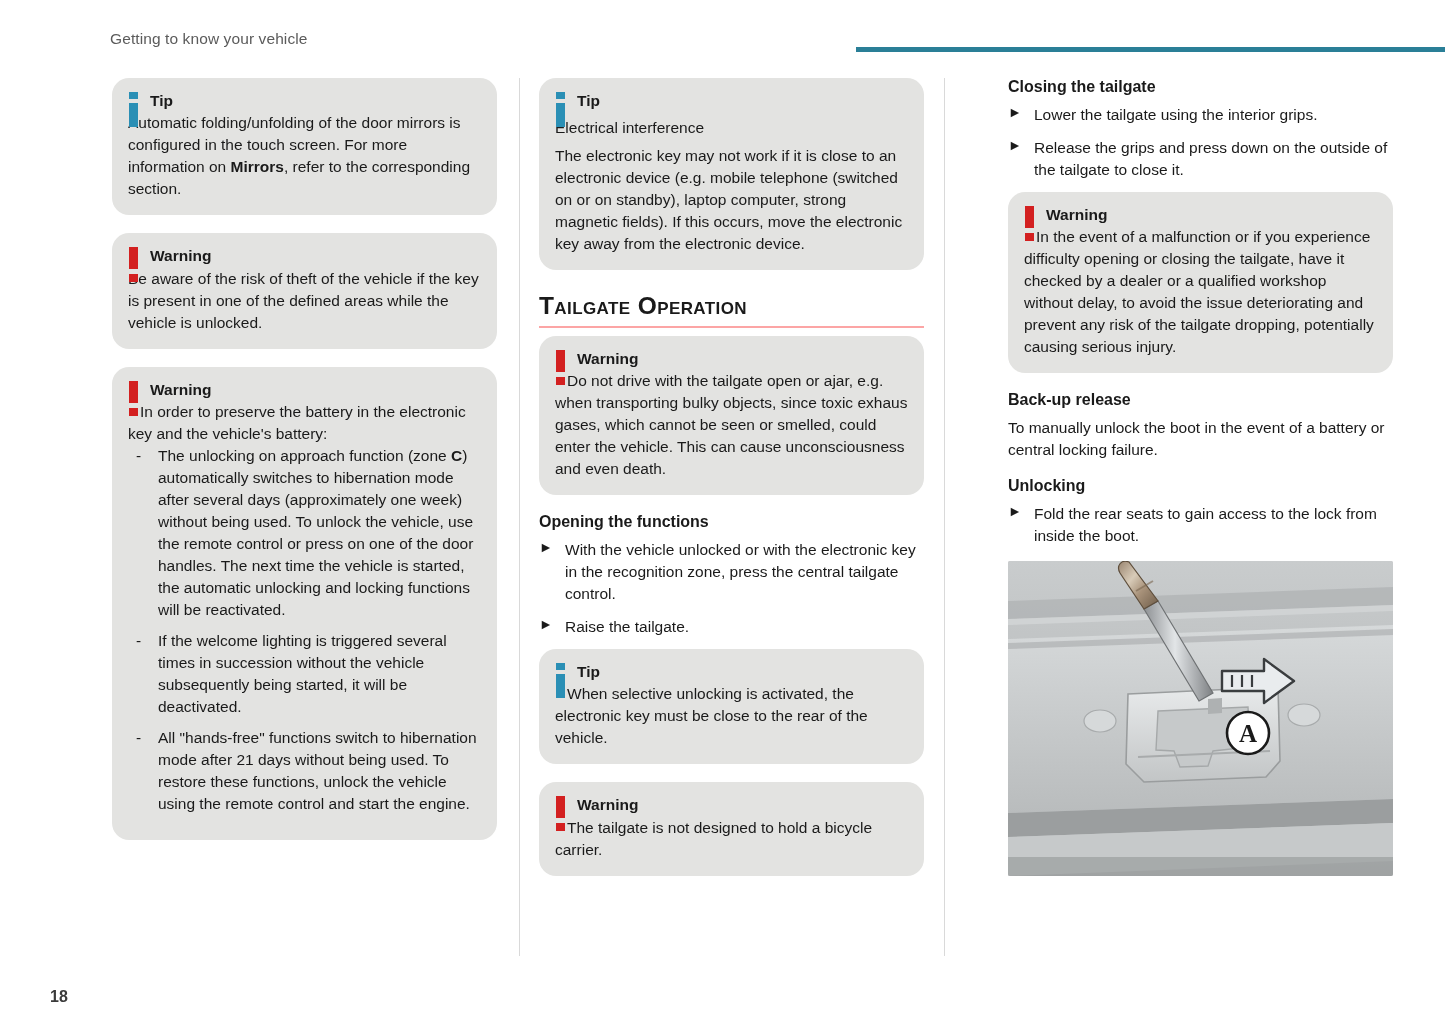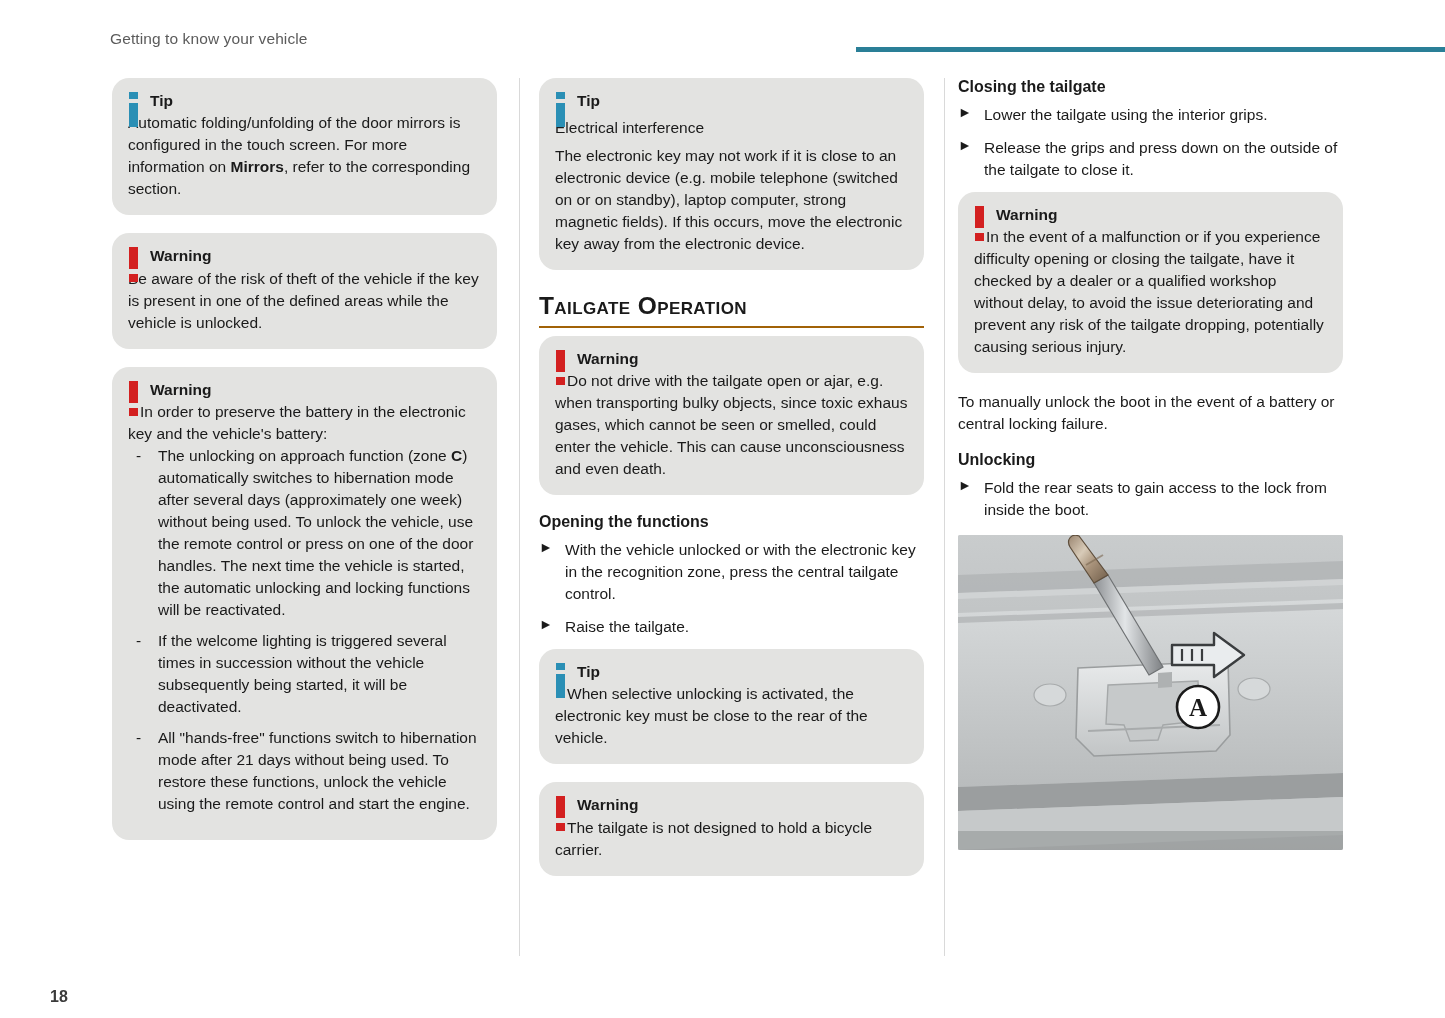--- a/index.html
+++ b/index.html
@@ -63,21 +63,21 @@
   .col-sep.s2 { left: 944px; }
 
   
   .col {
     position: absolute;
     top: 78px;
     width: 385px;
   }
   .col1 { left: 112px; }
   .col2 { left: 539px; }
-  .col3 { left: 958px; }
+  .col3 { left: 1008px; }
 
   
   .box {
     background: #e3e3e1;
     border-radius: 17px;
     padding: 13px 16px 15px 16px;
     margin-bottom: 18px;
     box-sizing: border-box;
   }
   .box-head {
@@ -133,21 +133,21 @@
   }
 
   
   h2.section-title {
     font-size: 24.5px;
     font-variant: small-caps;
     font-weight: bold;
     letter-spacing: 0.4px;
     margin: 22px 0 8px 0;
     padding-bottom: 6px;
-    border-bottom: 2px solid #a16207;
+    border-bottom: 2px solid #fca5a5;
     color: #1a1a1a;
   }
   h3.sub-title {
     font-size: 16px;
     font-weight: bold;
     margin: 16px 0 8px 0;
   }
   p.para {
     font-size: 15.5px;
     line-height: 1.42;
@@ -314,20 +314,21 @@
     </li>
   </ul>
 
   <div class="box">
     <div class="badge-warn-bar"></div>
     <div class="badge-warn-dot"></div>
     <div class="box-head">Warning</div>
     <p class="box-body indent-first">In the event of a malfunction or if you experience difficulty opening or closing the tailgate, have it checked by a dealer or a qualified workshop without delay, to avoid the issue deteriorating and prevent any risk of the tailgate dropping, potentially causing serious injury.</p>
   </div>
 
+  <h3 class="sub-title">Back-up release</h3>
   <p class="para">To manually unlock the boot in the event of a battery or central locking failure.</p>
 
   <h3 class="sub-title">Unlocking</h3>
 
   <ul class="arrow-list">
     <li>
       <span class="marker">►</span>
       <span>Fold the rear seats to gain access to the lock from inside the boot.</span>
     </li>
   </ul>

